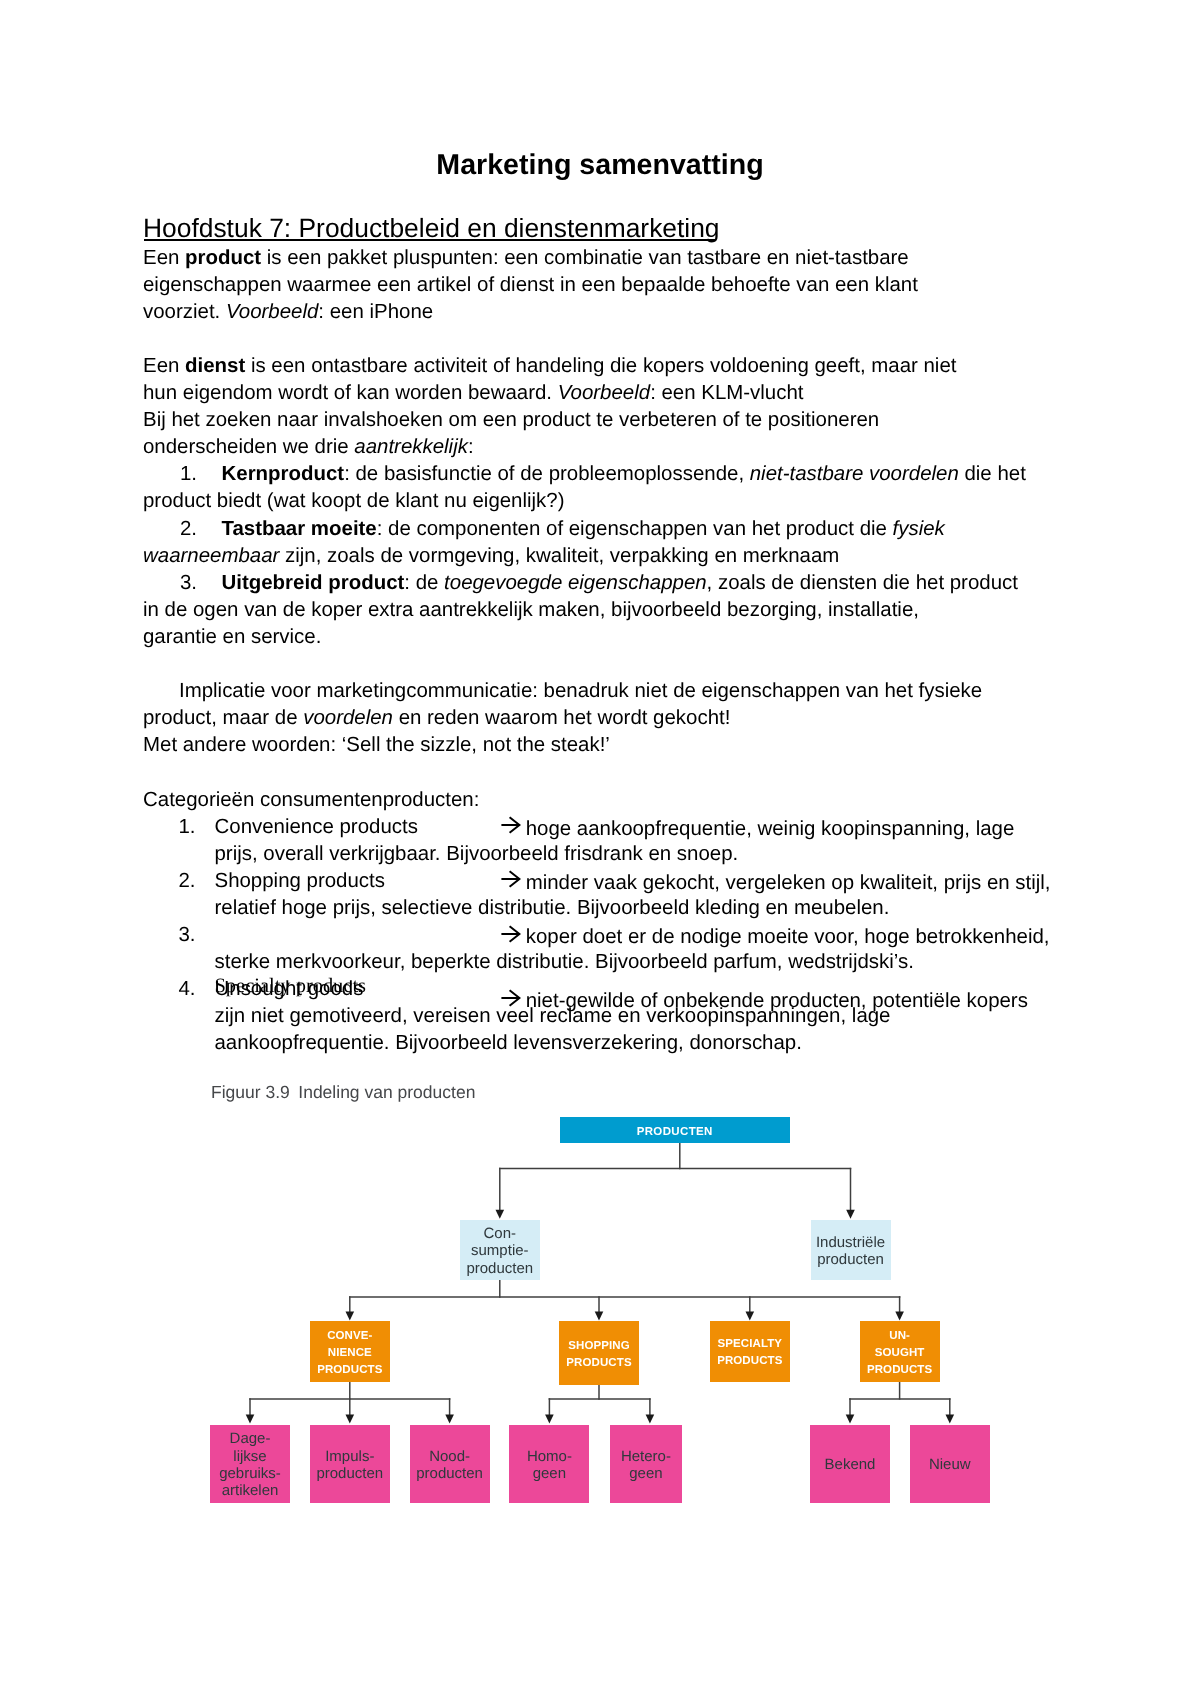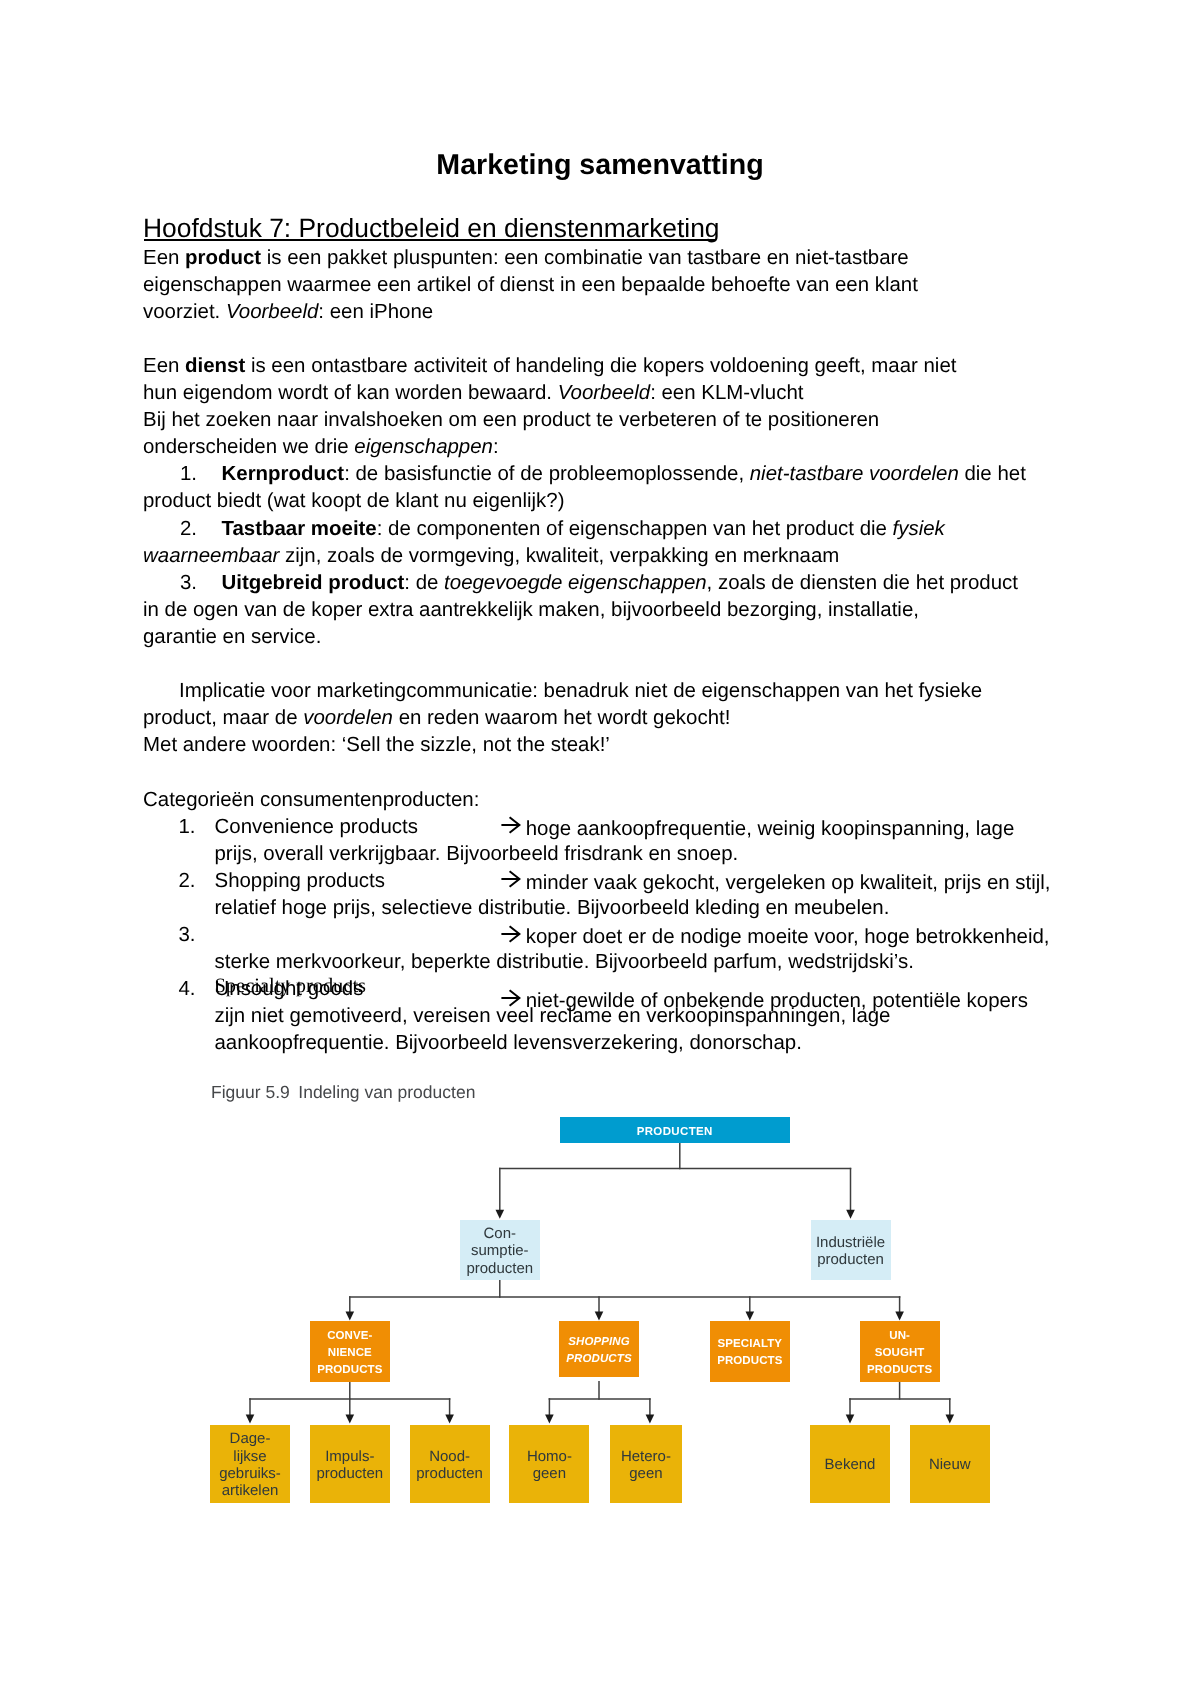--- a/index.html
+++ b/index.html
@@ -29,21 +29,21 @@
 .figcap .capgap{display:inline-block;width:8.5px;}
 .box{position:absolute;display:flex;align-items:center;justify-content:center;
      text-align:center;box-sizing:border-box;}
 .box span{display:block;}
 .b-blue{background:#009CCF;color:#ffffff;font-weight:bold;font-size:11.5px;
         letter-spacing:0.36px;text-indent:0.36px;padding-top:4px;}
 .b-lblue{background:#D5EDF6;color:#2f383c;font-size:15px;line-height:17.4px;
          padding-top:3px;}
 .b-orange{background:#F08E04;color:#ffffff;font-weight:bold;font-size:11.5px;
           line-height:16.9px;letter-spacing:0.1px;text-indent:0.1px;padding-top:3.4px;}
-.b-peach{background:#eab308;color:#2f383c;font-size:15px;line-height:17.4px;
+.b-peach{background:#ec4899;color:#2f383c;font-size:15px;line-height:17.4px;
          padding-top:3px;}
 svg.wires{position:absolute;left:0;top:0;overflow:visible;}
 
 </style>
 </head>
 <body>
 
 <div class="page">
 
   <div class="ttl">Marketing samenvatting</div>
@@ -51,21 +51,21 @@
   <div class="hd">Hoofdstuk 7: Productbeleid en dienstenmarketing</div>
   <div class="hdrule"></div>
 
   <div class="body" id="body-text">
       <div class="ln" style="left: 143px; top: 247.5px;">Een <b>product</b> is een pakket pluspunten: een combinatie van tastbare en niet-tastbare</div>
       <div class="ln" style="left: 143px; top: 274.6px;">eigenschappen waarmee een artikel of dienst in een bepaalde behoefte van een klant</div>
       <div class="ln" style="left: 143px; top: 301.7px;">voorziet. <i>Voorbeeld</i>: een iPhone</div>
       <div class="ln" style="left: 143px; top: 355.9px;">Een <b>dienst</b> is een ontastbare activiteit of handeling die kopers voldoening geeft, maar niet</div>
       <div class="ln" style="left: 143px; top: 383px;">hun eigendom wordt of kan worden bewaard. <i>Voorbeeld</i>: een KLM-vlucht</div>
       <div class="ln" style="left: 143px; top: 410.1px;">Bij het zoeken naar invalshoeken om een product te verbeteren of te positioneren</div>
-      <div class="ln" style="left: 143px; top: 437.2px;">onderscheiden we drie <i>eigenschappen</i>:</div>
+      <div class="ln" style="left: 143px; top: 437.2px;">onderscheiden we drie <i>aantrekkelijk</i>:</div>
       <div class="ln" style="left: 180px; top: 464.3px;">1.</div>
       <div class="ln" style="left: 221.5px; top: 464.3px;"><b>Kernproduct</b>: de basisfunctie of de probleemoplossende, <i>niet-tastbare voordelen</i> die het</div>
       <div class="ln" style="left: 143px; top: 491.4px;">product biedt (wat koopt de klant nu eigenlijk?)</div>
       <div class="ln" style="left: 180px; top: 518.5px;">2.</div>
       <div class="ln" style="left: 221.5px; top: 518.5px;"><b>Tastbaar moeite</b>: de componenten of eigenschappen van het product die <i>fysiek</i></div>
       <div class="ln" style="left: 143px; top: 545.6px;"><i>waarneembaar</i> zijn, zoals de vormgeving, kwaliteit, verpakking en merknaam</div>
       <div class="ln" style="left: 180px; top: 572.7px;">3.</div>
       <div class="ln" style="left: 221.5px; top: 572.7px;"><b>Uitgebreid product</b>: de <i>toegevoegde eigenschappen</i>, zoals de diensten die het product</div>
       <div class="ln" style="left: 143px; top: 599.8px;">in de ogen van de koper extra aantrekkelijk maken, bijvoorbeeld bezorging, installatie,</div>
       <div class="ln" style="left: 143px; top: 626.9px;">garantie en service.</div>
@@ -94,21 +94,21 @@
       <div class="ln" style="left: 178.5px; top: 979.2px;">4.</div>
       <div class="ln" style="left: 214.5px; top: 979.2px;">Unsought goods</div>
       <div class="ln" style="left: 501px; top: 989px;"><svg class="arw" width="20" height="18" viewBox="0 0 20 18">
           <path d="M0.4 9 H18.0 M8.6 1.3 L18.4 9 L8.6 16.7" stroke="currentColor" stroke-width="2" fill="none" stroke-linecap="butt" stroke-linejoin="miter"></path>
         </svg> niet-gewilde of onbekende producten, potentiële kopers</div>
       <div class="ln" style="left: 214.5px; top: 1006.3px;">zijn niet gemotiveerd, vereisen veel reclame en verkoopinspanningen, lage</div>
       <div class="ln" style="left: 214.5px; top: 1033.4px;">aankoopfrequentie. Bijvoorbeeld levensverzekering, donorschap.</div>
     </div>
 
   <div class="figure">
-    <div class="figcap"><span>Figuur 5.9</span><span class="capgap"></span><span>Indeling van producten</span></div>
+    <div class="figcap"><span>Figuur 3.9</span><span class="capgap"></span><span>Indeling van producten</span></div>
     <svg class="wires" id="wires" width="1200" height="1697" viewBox="0 0 1200 1697">
         <g stroke="#3F3F3F" stroke-width="1.5" fill="none" stroke-linecap="square">
           <path d="M 679.80 1143.20 L 679.80 1168.60"></path>
           <path d="M 499.80 1168.60 L 850.50 1168.60"></path>
           <path d="M 499.80 1168.60 L 499.80 1209.70"></path>
           <path d="M 850.50 1168.60 L 850.50 1209.70"></path>
           <path d="M 499.80 1279.60 L 499.80 1296.90"></path>
           <path d="M 349.80 1296.90 L 899.60 1296.90"></path>
           <path d="M 349.80 1296.90 L 349.80 1311.40"></path>
           <path d="M 599.00 1296.90 L 599.00 1311.40"></path>
@@ -150,21 +150,21 @@
         </div>
         <div class="box b-lblue" style="left: 459.8px; top: 1219.6px; width: 80px; height: 60px;">
           <span>Con-<br>sumptie-<br>producten</span>
         </div>
         <div class="box b-lblue" style="left: 810.5px; top: 1219.6px; width: 80px; height: 60px;">
           <span>Industriële<br>producten</span>
         </div>
         <div class="box b-orange" style="left: 309.8px; top: 1321.3px; width: 80px; height: 60.5px;">
           <span>CONVE-<br>NIENCE<br>PRODUCTS</span>
         </div>
-        <div class="box b-orange" style="left: 559px; top: 1321.3px; width: 80px; height: 56px; font-style: italic;">
+        <div class="box b-orange" style="left: 559px; top: 1321.3px; width: 80px; height: 64px;">
           <span>SHOPPING<br>PRODUCTS</span>
         </div>
         <div class="box b-orange" style="left: 709.8px; top: 1321.3px; width: 80px; height: 60.5px;">
           <span>SPECIALTY<br>PRODUCTS</span>
         </div>
         <div class="box b-orange" style="left: 859.6px; top: 1321.3px; width: 80px; height: 60.5px;">
           <span>UN-<br>SOUGHT<br>PRODUCTS</span>
         </div>
         <div class="box b-peach" style="left: 210px; top: 1424.5px; width: 80px; height: 78px;">
           <span>Dage-<br>lijkse<br>gebruiks-<br>artikelen</span>

